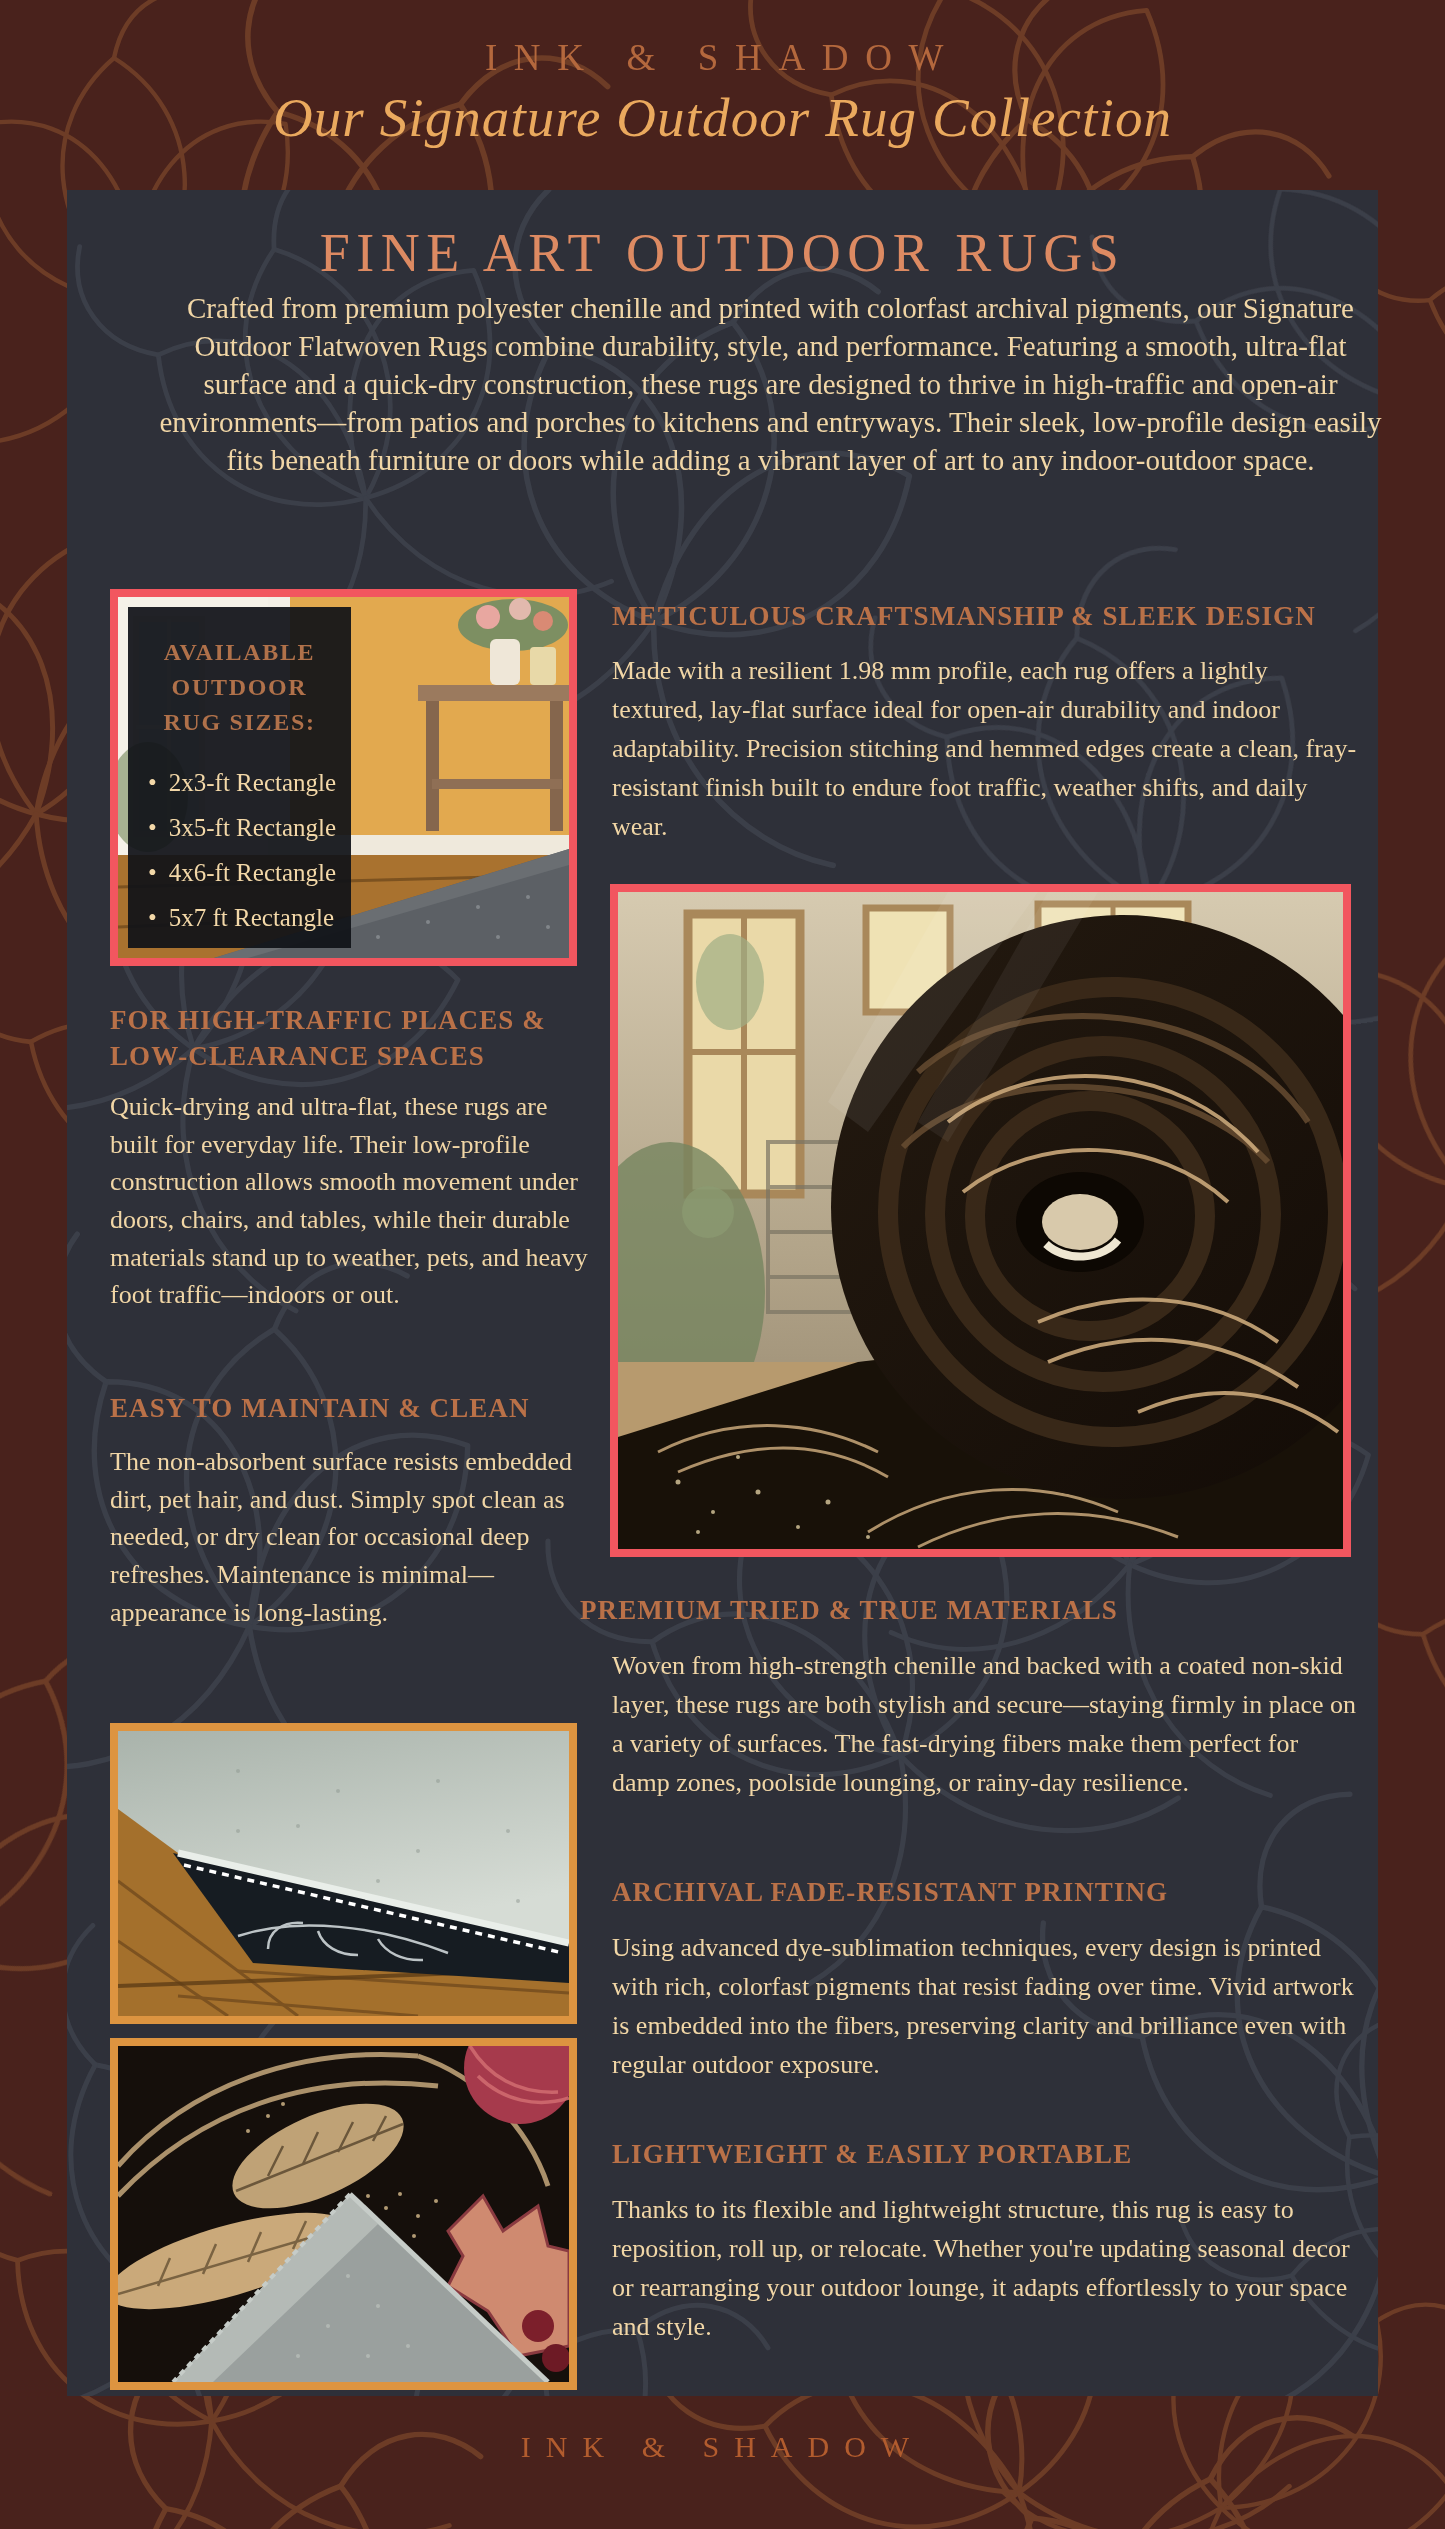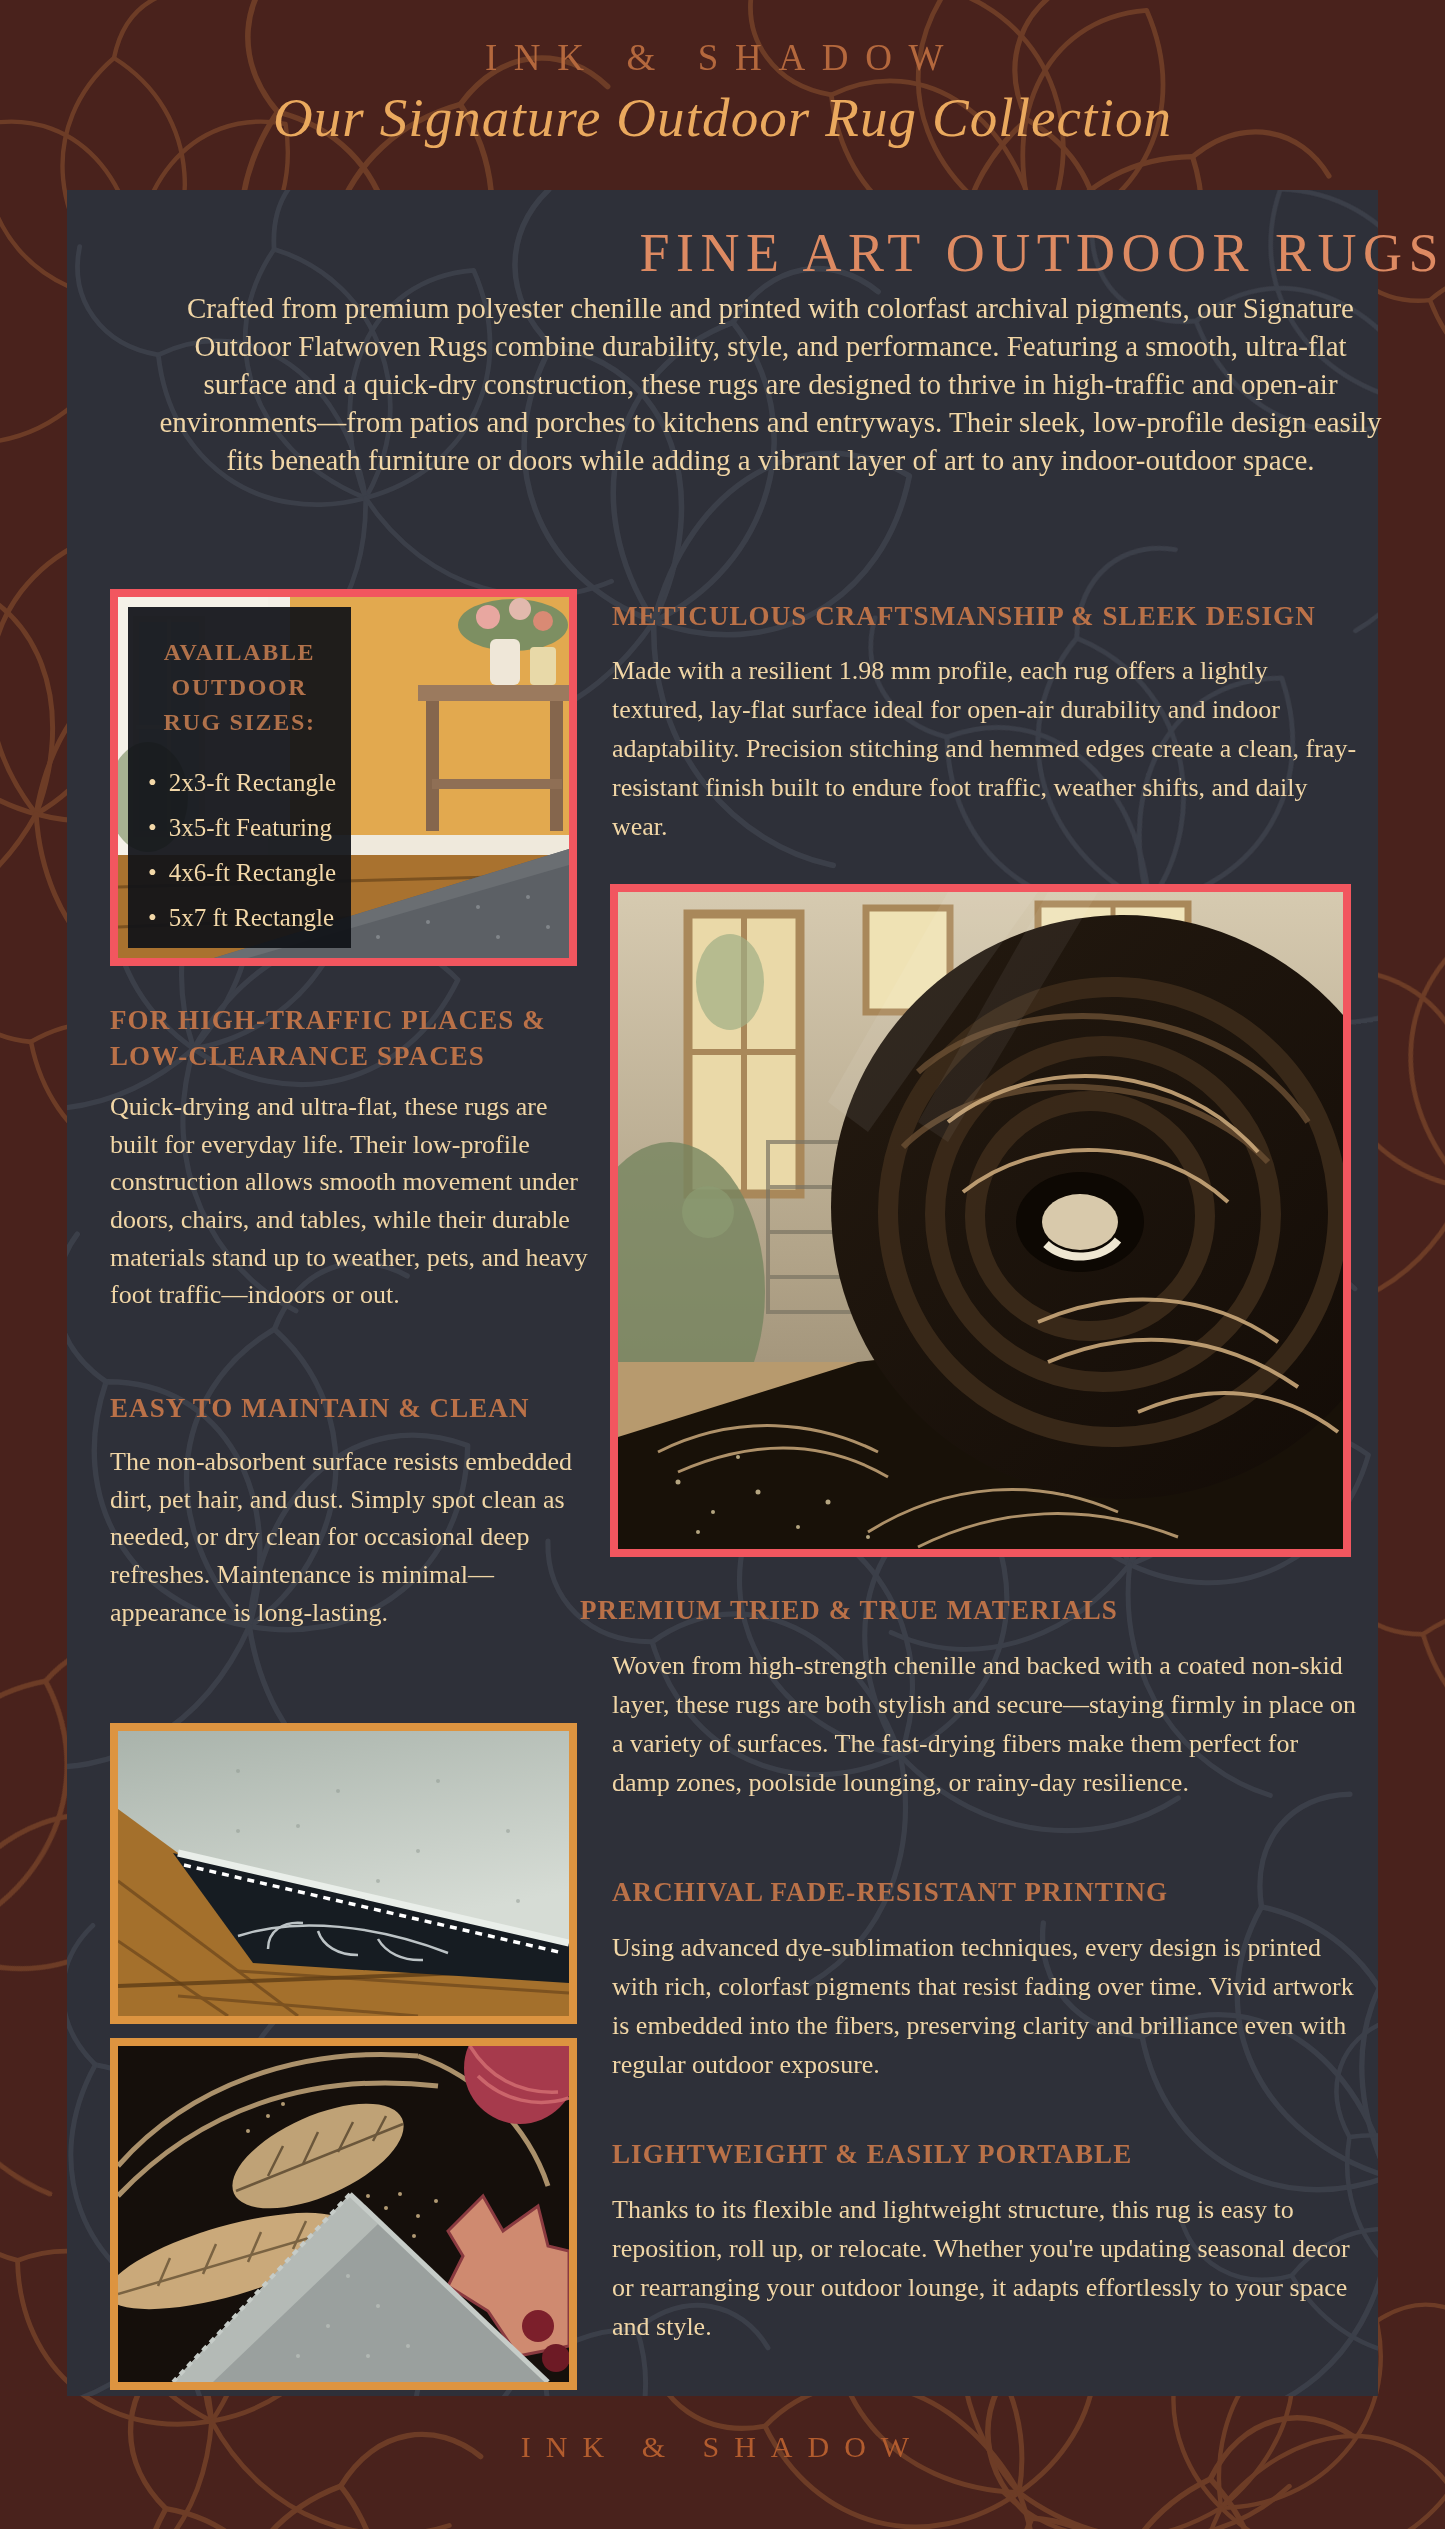--- a/index.html
+++ b/index.html
@@ -12,21 +12,21 @@
 
   
   .brand{left:0;top:36px;width:100%;text-align:center;color:#b4683d;
          font-size:37px;letter-spacing:.45em;font-weight:400;}
   .subtitle{left:0;top:86px;width:100%;text-align:center;color:#eaa95e;
             font-size:55px;font-style:italic;letter-spacing:.02em;}
 
   
   .panel{left:67px;top:190px;width:1311px;height:2206px;background:#2e3039;}
 
-  .title{left:0;top:222px;width:100%;text-align:right;color:#dd8a62;
+  .title{left:0;top:222px;width:100%;text-align:center;color:#dd8a62;
          font-size:54px;font-weight:400;letter-spacing:.12em;}
   .intro{left:105px;top:290px;width:1235px;text-align:center;color:#f1d6a6;
          font-size:29px;line-height:1.31;margin-left:48px;}
 
   .h-copper{color:#ba7148;font-weight:700;font-size:27px;letter-spacing:.04em;line-height:1.35;}
   .body-text{color:#f1d6a6;}
   .body-l{font-size:26px;line-height:1.45;}
   .body-r{font-size:26px;line-height:1.5;}
 
   
@@ -149,21 +149,21 @@
     </svg>
     <div class="sizes-overlay">
       <div class="sizes-head">AVAILABLE OUTDOOR RUG SIZES:</div>
       <ul class="sizes-list">
         <li>
           <span class="dot">•</span>
           <span>2x3-ft Rectangle</span>
           </li>
         <li>
           <span class="dot">•</span>
-          <span>3x5-ft Featuring</span>
+          <span>3x5-ft Rectangle</span>
           </li>
         <li>
           <span class="dot">•</span>
           <span>4x6-ft Rectangle</span>
           </li>
         <li>
           <span class="dot">•</span>
           <span>5x7 ft Rectangle</span>
           </li>
       </ul>

